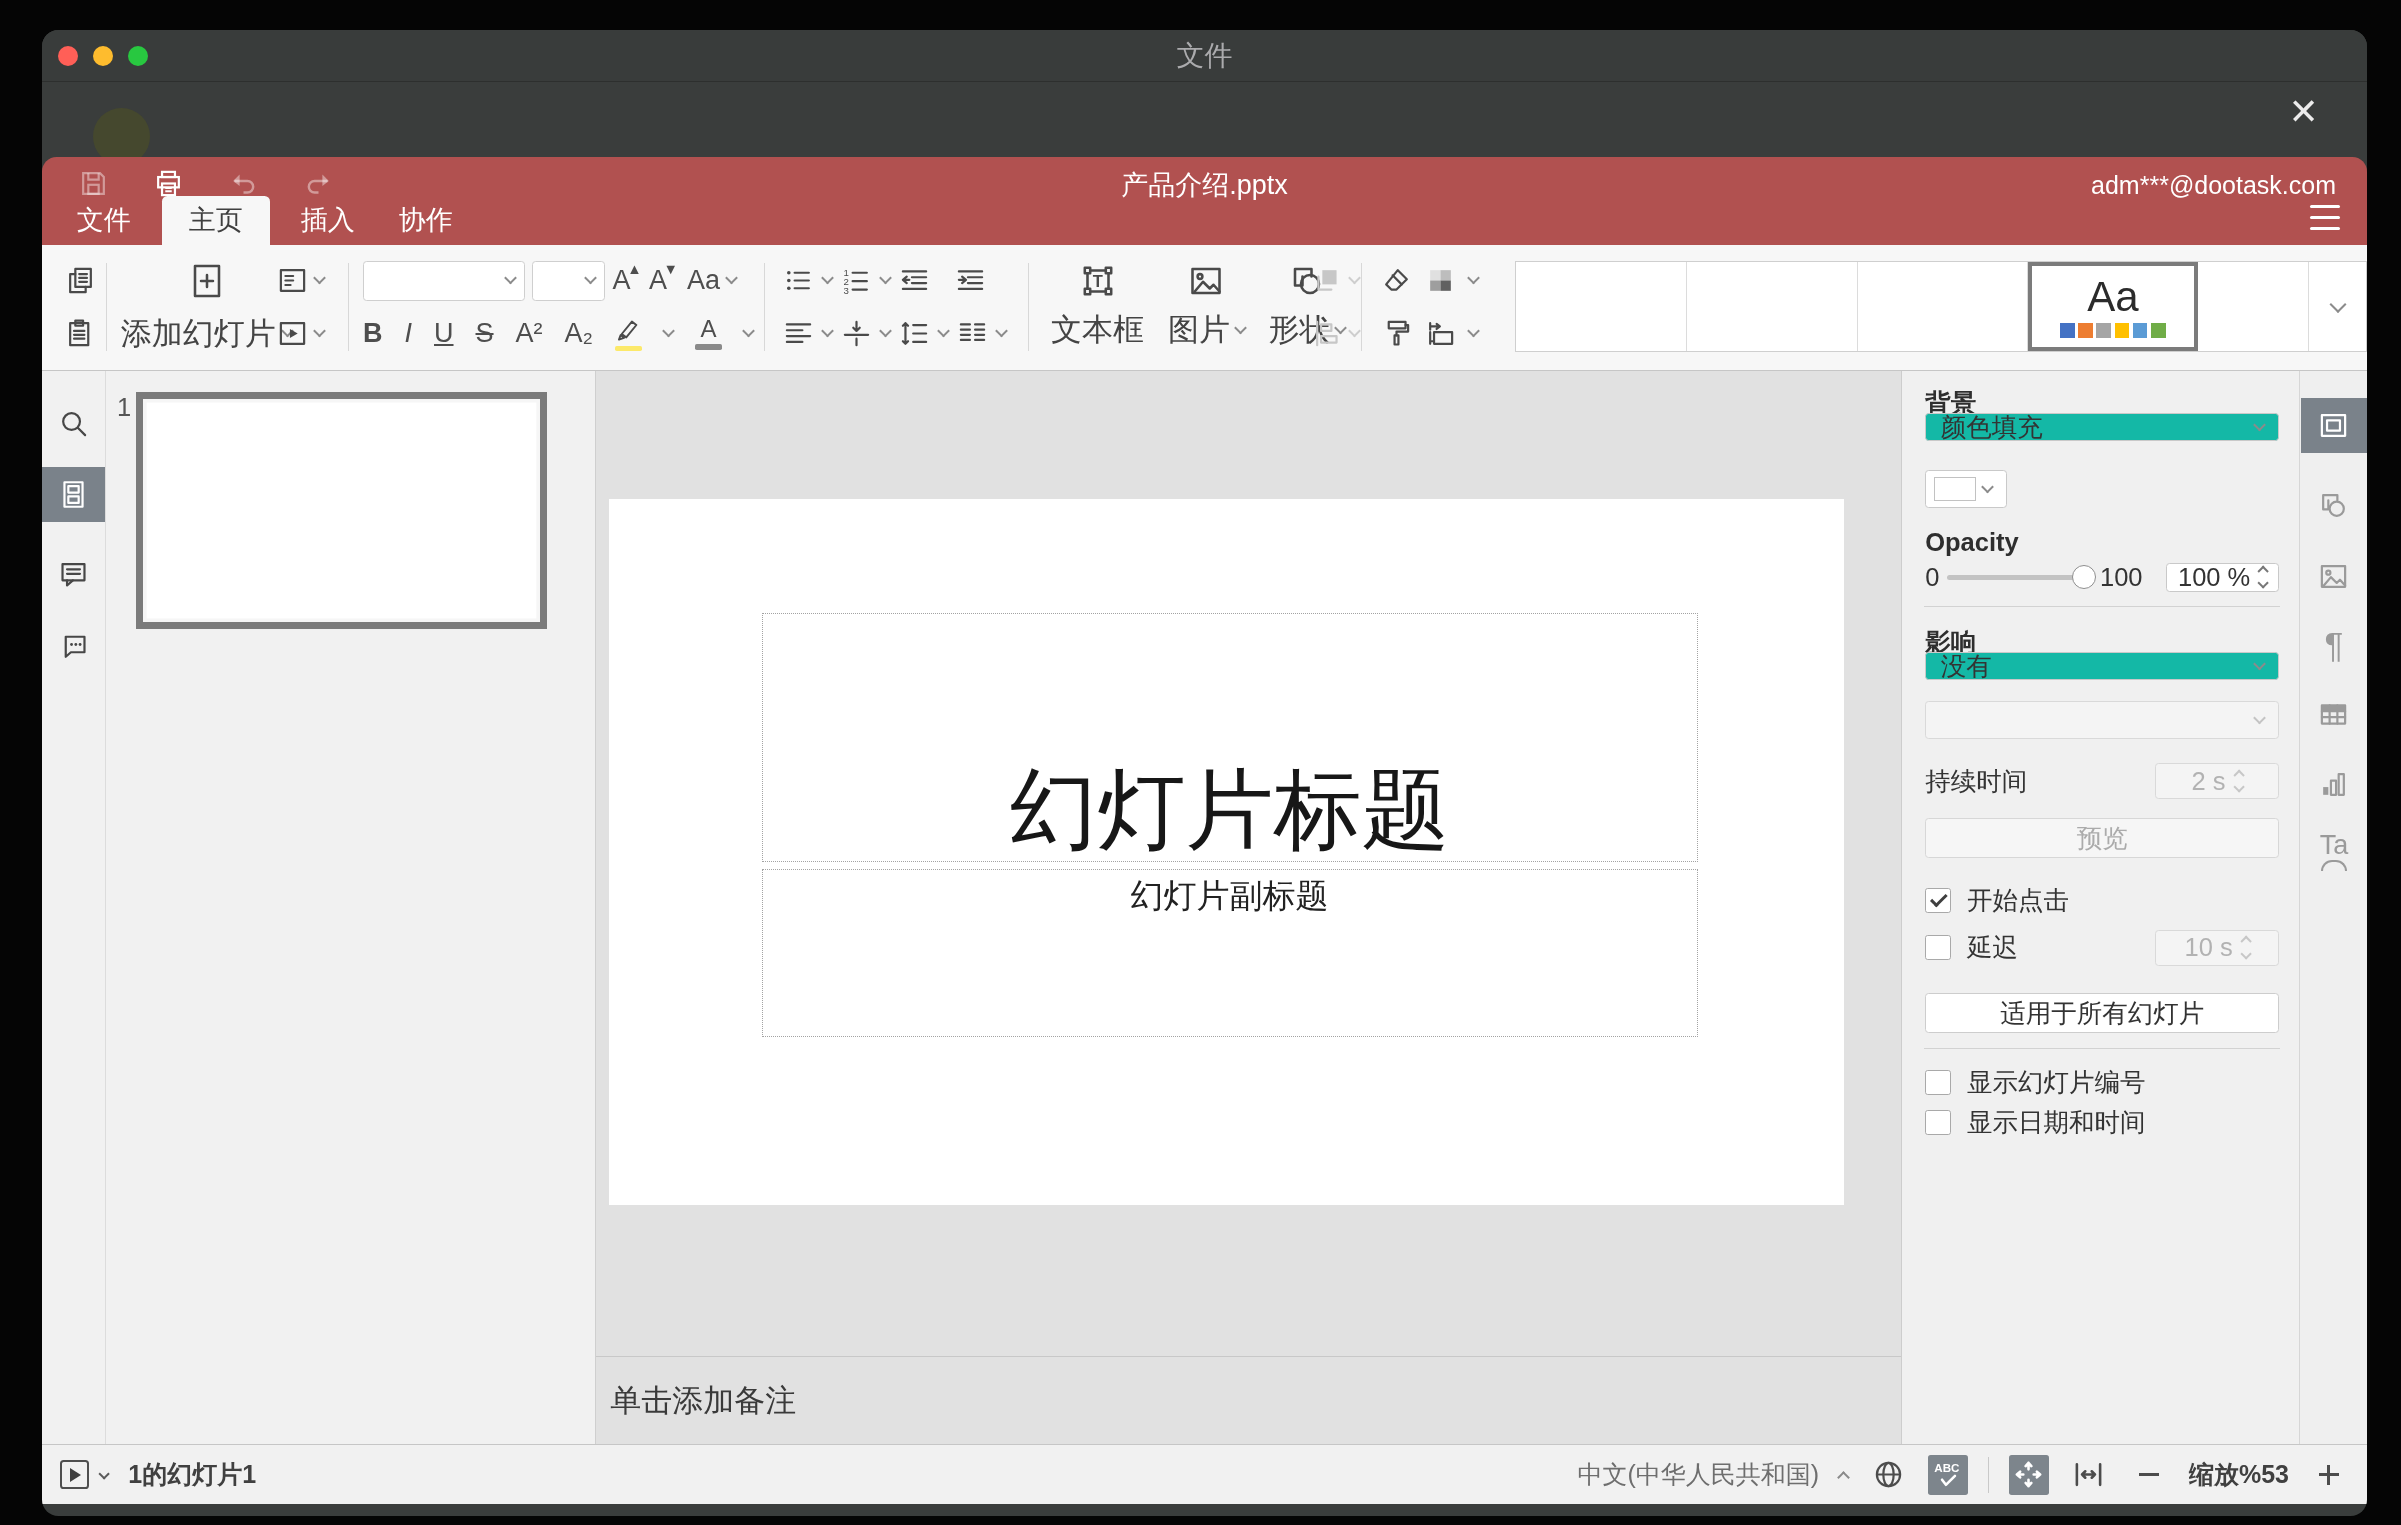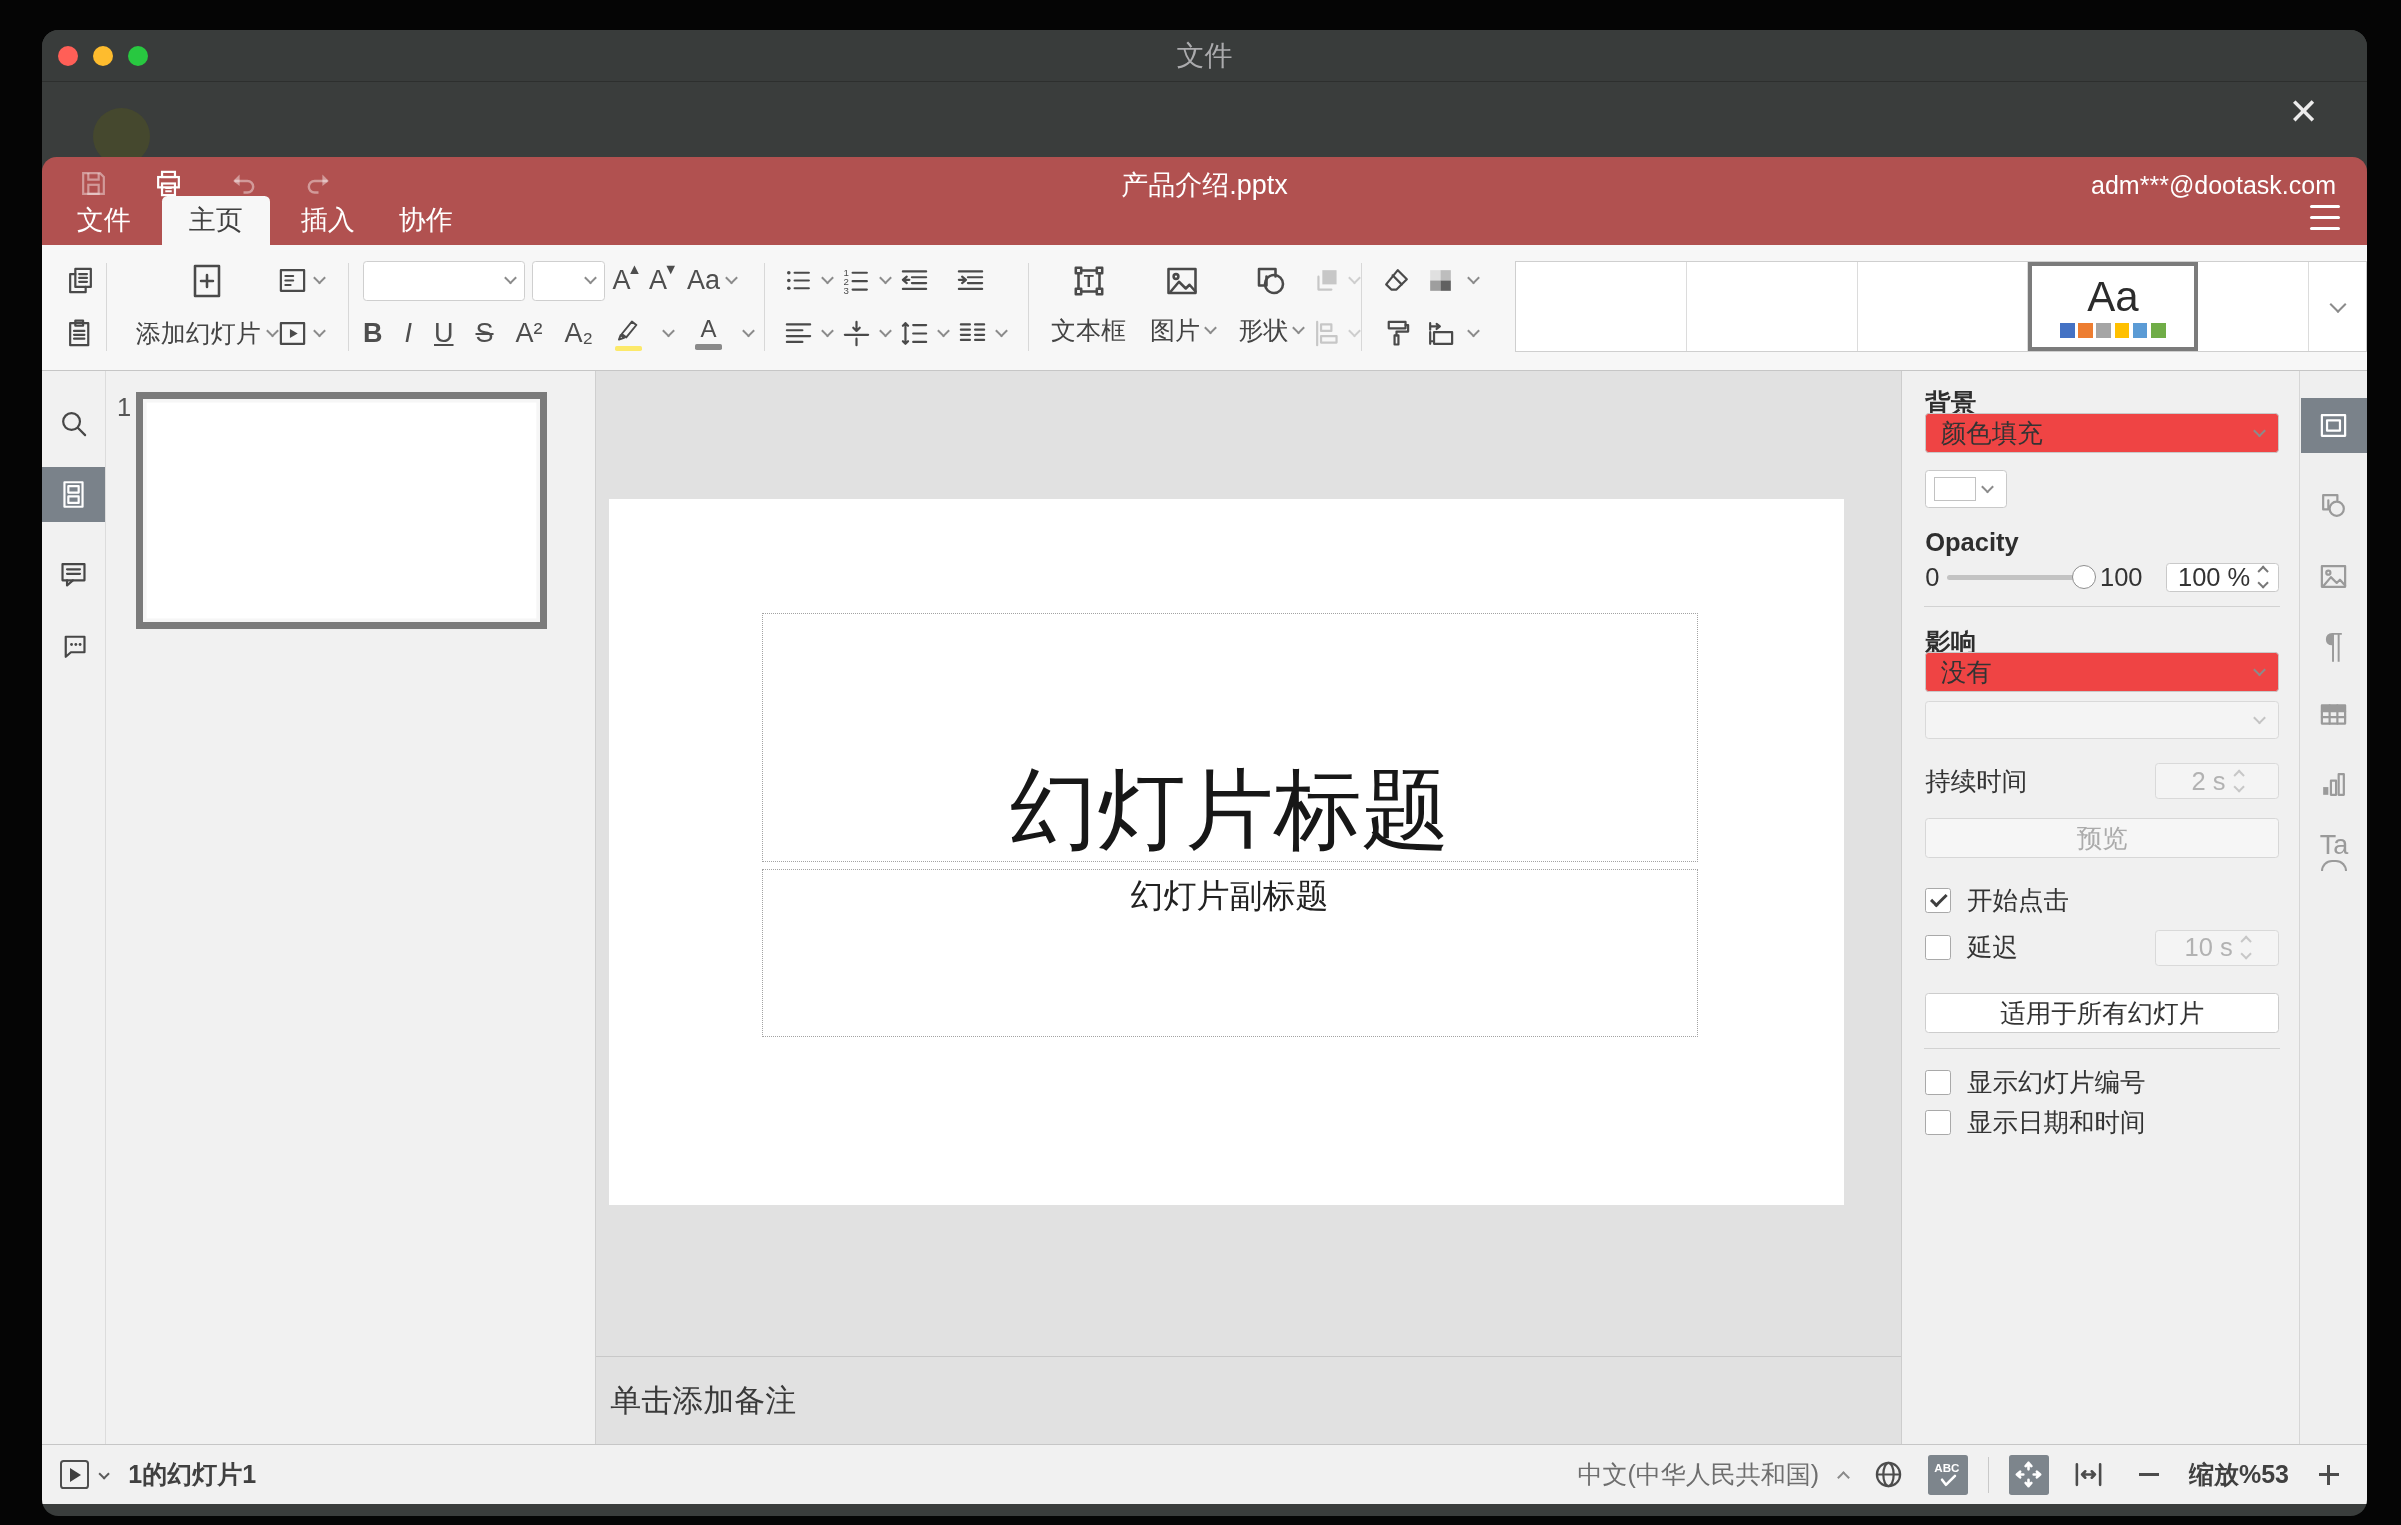--- a/index.html
+++ b/index.html
@@ -34,21 +34,21 @@
 
   
   .toolbar { position:relative; height:126px; background:#f7f7f7; border-bottom:1.8px solid #c6c6c6; color:#4a4a4a; }
   .tdiv { position:absolute; top:18px; width:0.9px; height:88px; background:#d8d8d8; }
   .tg { position:absolute; top:9px; height:106px; }
   .trow { height:53px; display:flex; align-items:center; gap:12.8px; }
   .ic { width:31px; height:31px; stroke:currentColor; fill:none; stroke-width:1.7; stroke-linecap:round; stroke-linejoin:round; }
   .ic-s { width:27px; height:27px; }
   .chv { width:9px; height:9px; border-right:2.7px solid #8b8b8b; border-bottom:2.7px solid #8b8b8b; transform:rotate(45deg) translate(-1.8px,-1.8px); flex:0 0 auto; }
   .glyph { font-size:27px; color:#4e4e4e; line-height:1; }
-  .lbl { font-size:25px; color:#444; white-space:nowrap; }
+  .lbl { font-size:31px; color:#444; white-space:nowrap; }
   .combo { background:#fff; border:0.9px solid #cfcfcf; border-radius:3.6px; height:40px; display:flex; align-items:center; justify-content:flex-end; padding:0 9px; }
   .dis-g { color:#c3c3c3; }
   .underbar { display:block; height:5.5px; border-radius:1.8px; margin-top:2.7px; }
 
   
   .gallery { position:absolute; left:1473px; top:16.4px; width:852px; height:91px; background:#ffffff; border:0.9px solid #cfcfcf; display:flex; }
   .gtile { border-right:0.9px solid #dcdcdc; height:100%; }
   .gtile.sel { border:4.6px solid #7b7b7b; display:flex; flex-direction:column; align-items:center; justify-content:center; gap:5.5px; }
   .gtheme-aa { font-size:42px; color:#2b2b2b; line-height:1; }
   .pal { display:flex; gap:3.6px; }
@@ -72,21 +72,21 @@
   .ph-sub { top:370px; height:168px; align-items:flex-start; }
   .ph-title .txt { font-size:88px; color:#171717; line-height:1.12; padding-bottom:1.8px; }
   .ph-sub .txt { font-size:33px; color:#222; padding-top:3.6px; }
   .notesbar { height:88px; border-top:1.8px solid #c8c8c8; display:flex; align-items:center; padding-left:14.6px; }
   .notesbar span { font-size:31px; color:#3a3a3a; }
 
   
   .rightpanel { width:398px; background:#f0f0f0; border-left:0.9px solid #cdcdcd; position:relative; font-size:25.5px; color:#333; }
   .rp { position:absolute; left:23px; width:354px; }
   .rp-label { font-weight:bold; color:#2e2e2e; }
-  .select { height:40px; background:#ef4444; border:0.9px solid #c9c9c9; border-radius:3.6px; display:flex; align-items:center; padding:0 14.6px; }
+  .select { height:28px; background:#14b8a6; border:0.9px solid #c9c9c9; border-radius:3.6px; display:flex; align-items:center; padding:0 14.6px; }
   .select .val { flex:1; }
   .select.dis { background:#f4f4f4; border-color:#d9d9d9; }
   .select.dis .chv { border-color:#c4c4c4; }
   .swatchbtn { width:82px; height:38px; background:#fff; border:0.9px solid #c9c9c9; border-radius:3.6px; display:flex; align-items:center; padding:0 7.3px; gap:7.3px; }
   .swatch { width:42px; height:24px; background:#fff; border:0.9px solid #c2c2c2; }
   .spin { height:29px; background:#fff; border:0.9px solid #c9c9c9; border-radius:3.6px; display:flex; align-items:center; justify-content:center; gap:9px; padding:0 9px; }
   .spin.dis { background:#f4f4f4; border-color:#d9d9d9; color:#b2b2b2; }
   .steppers { display:flex; flex-direction:column; gap:4.6px; }
   .caret-up,.caret-dn { width:8.2px; height:8.2px; border-right:2.3px solid #777; border-bottom:2.3px solid #777; }
   .caret-up { transform:rotate(-135deg); } .caret-dn { transform:rotate(45deg); }

